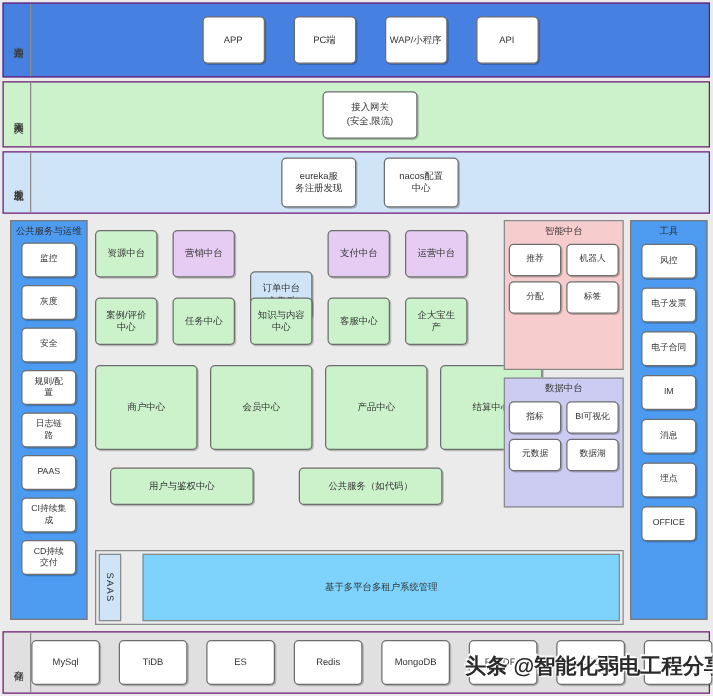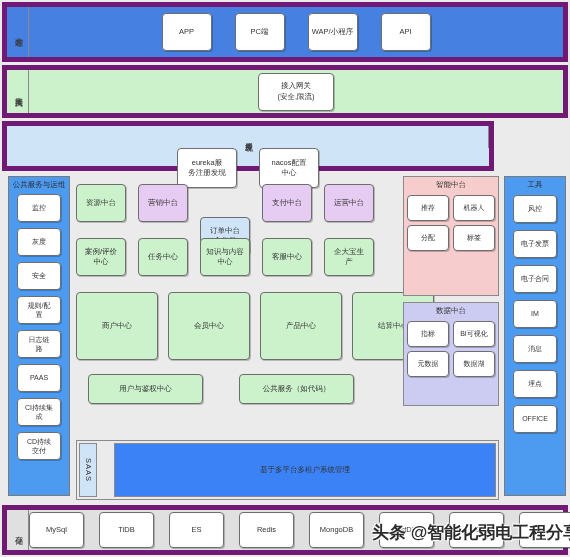--- a/index.html
+++ b/index.html
@@ -8,21 +8,21 @@
     background: #ebebeb;
     font-family: "Liberation Sans", "DejaVu Sans", sans-serif;
     overflow: hidden;
   }
   #page { position: relative; width: 570px; height: 557px; background: #ebebeb; }
 
   
   .band {
     position: absolute;
     display: flex;
-    border: 5px solid #701a75;
+    border: 1px solid #701a75;
   }
   .vlabel {
     flex: 0 0 22px;
     border-right: 1px solid #8a8a8a;
     display: flex; align-items: center; justify-content: center;
     font-size: 8px; color: #3a3a3a; letter-spacing: .5px;
     writing-mode: vertical-rl;
     text-orientation: upright;
     white-space: nowrap;
   }
@@ -47,21 +47,21 @@
 
   
   .b-client  { background: #4680e0; }
   .b-gateway { background: #ccf2cc; }
   .b-discov  { background: #cfe4f7; }
   .b-storage { background: #e0e0e0; }
 
   
   #band-client  { left:2px;  top:2px;   width:566px; height:60px; }
   #band-gateway { left:2px;  top:65px;  width:566px; height:53px; }
-  #band-discov  { left:2px;  top:121px; width:492px; height:50px;flex-direction:column; }
+  #band-discov  { left:2px;  top:121px; width:566px; height:50px; }
   #band-storage { left:2px;  top:505px; width:566px; height:50px; }
 
   #band-client .bandbody  { justify-content: center; gap: 23px; }
   #band-gateway .bandbody { justify-content: center; }
   #band-discov .bandbody  { justify-content: center; gap: 22px; }
   #band-storage .bandbody { justify-content: center; gap: 15px; }
 
   .client-node  { width: 50px; height: 38px; }
   .gateway-node { width: 76px; height: 38px; }
   .discov-node  { width: 60px; height: 40px; }
@@ -127,21 +127,21 @@
     position: absolute; left: 76px; top: 440px; width: 423px; height: 60px;
     border: 1px solid #8a8a8a; background: #ebebeb;
     display: flex; padding: 2px;
   }
   #band-saas .slabel {
     flex: 0 0 18px; background: #cfe4f7; border: 1px solid #8a8a8a;
     display: flex; align-items: center; justify-content: center;
     writing-mode: vertical-rl; font-size: 7.5px; color: #333; letter-spacing: 1px;
   }
   #saas-body {
-    flex: 1 1 auto; margin-left: 17px; background: #3b82f6;
+    flex: 1 1 auto; margin-left: 17px; background: #7dd3fc;
     border: 1px solid #8a8a8a;
     display: flex; align-items: center; justify-content: center;
     font-size: 7.5px; color: #333;
   }
 
   
   #watermark {
     position: absolute; left: 372px; top: 521px;
     font-size: 17px; color: #2b2b2b; font-weight: 700;
     letter-spacing: 0px; white-space: nowrap;

